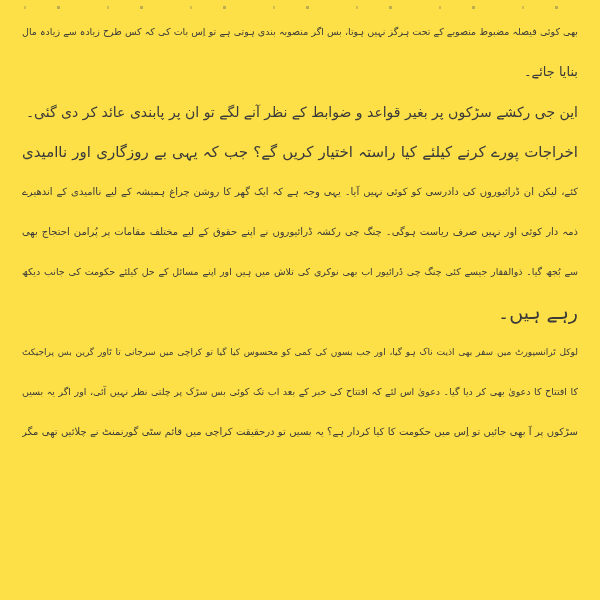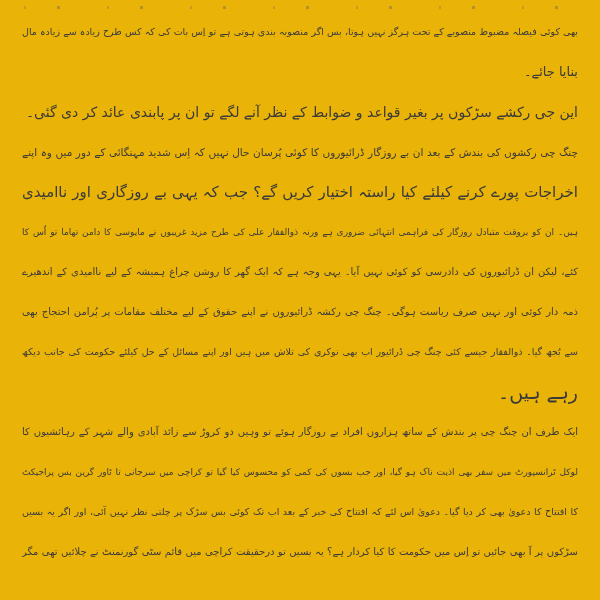--- a/index.html
+++ b/index.html
@@ -8,21 +8,21 @@
     background: #ffffff;
     width: 600px;
     height: 600px;
     overflow: hidden;
   }
   .page {
     width: 600px;
     height: 600px;
     box-sizing: border-box;
     padding: 0 22px;
-    background: #eab308;
+    background: #fde047;
     overflow: hidden;
   }
   
   .clipped-strip {
     height: 9px;
     margin: 0 2px 3px 2px;
     background-image: repeating-linear-gradient(
       to left,
       transparent 0 18px,
       rgba(95, 95, 95, 0.40) 18px 21px,
@@ -68,30 +68,27 @@
     <div class="para">
       <div class="line" style="white-space: normal; font-size: 9.5px;">بھی کوئی فیصلہ مضبوط منصوبے کے تحت ہرگز نہیں ہوتا، بس اگر منصوبہ بندی ہوتی ہے تو اِس بات کی کہ کس طرح زیادہ سے زیادہ مال</div>
       <div class="line last" style="white-space: normal; font-size: 13px;">بنایا جائے۔</div>
     </div>
 
     <div class="para">
       <div class="line last" style="white-space: normal; font-size: 14px;">این جی رکشے سڑکوں پر بغیر قواعد و ضوابط کے نظر آنے لگے تو ان پر پابندی عائد کر دی گئی۔</div>
     </div>
 
     <div class="para">
-      <div class="line" style="white-space: normal; font-size: 10.5px;">چنگ چی رکشوں کی بندش کے بعد ان بے روزگار ڈرائیوروں کا کوئی پُرسان حال نہیں کہ اِس شدید مہنگائی کے دور میں وہ اپنے</div>
       <div class="line" style="white-space: normal; font-size: 15px;">اخراجات پورے کرنے کیلئے کیا راستہ اختیار کریں گے؟ جب کہ یہی بے روزگاری اور ناامیدی معاشرے کیلئے تباہی کا سامان ہوتے</div>
-      <div class="line" style="white-space: normal; font-size: 9px;">ہیں۔ ان کو بروقت متبادل روزگار کی فراہمی انتہائی ضروری ہے ورنہ ذوالفقار علی کی طرح مزید غریبوں نے مایوسی کا دامن تھاما تو اُس کا</div>
       <div class="line" style="white-space: normal; font-size: 10px;">کئے، لیکن ان ڈرائیوروں کی دادرسی کو کوئی نہیں آیا۔ یہی وجہ ہے کہ ایک گھر کا روشن چراغ ہمیشہ کے لیے ناامیدی کے اندھیرے</div>
       <div class="line" style="white-space: normal; font-size: 10px;">ذمہ دار کوئی اور نہیں صرف ریاست ہوگی۔ چنگ چی رکشہ ڈرائیوروں نے اپنے حقوق کے لیے مختلف مقامات پر پُرامن احتجاج بھی</div>
       <div class="line" style="white-space: normal; font-size: 9.5px;">سے بُجھ گیا۔ ذوالفقار جیسے کئی چنگ چی ڈرائیور اب بھی نوکری کی تلاش میں ہیں اور اپنے مسائل کے حل کیلئے حکومت کی جانب دیکھ</div>
       <div class="line last" style="white-space: normal; font-size: 19px;">رہے ہیں۔</div>
     </div>
 
     <div class="para">
-      <div class="line" style="white-space: normal; font-size: 10px;">ایک طرف ان چنگ چی پر بندش کے ساتھ ہزاروں افراد بے روزگار ہوئے تو وہیں دو کروڑ سے زائد آبادی والے شہر کے رہائشیوں کا</div>
       <div class="line" style="white-space: normal; font-size: 9px;">لوکل ٹرانسپورٹ میں سفر بھی اذیت ناک ہو گیا، اور جب بسوں کی کمی کو محسوس کیا گیا تو کراچی میں سرجانی تا ٹاور گرین بس پراجیکٹ</div>
       <div class="line" style="white-space: normal; font-size: 9.5px;">کا افتتاح کا دعویٰ بھی کر دیا گیا۔ دعویٰ اس لئے کہ افتتاح کی خبر کے بعد اب تک کوئی بس سڑک پر چلتی نظر نہیں آئی، اور اگر یہ بسیں</div>
       <div class="line" style="white-space: normal; font-size: 10px;">سڑکوں پر آ بھی جائیں تو اِس میں حکومت کا کیا کردار ہے؟ یہ بسیں تو درحقیقت کراچی میں قائم سٹی گورنمنٹ نے چلائیں تھی مگر</div>
     </div>
 
   </div>
 </div>
 
 </body></html>

